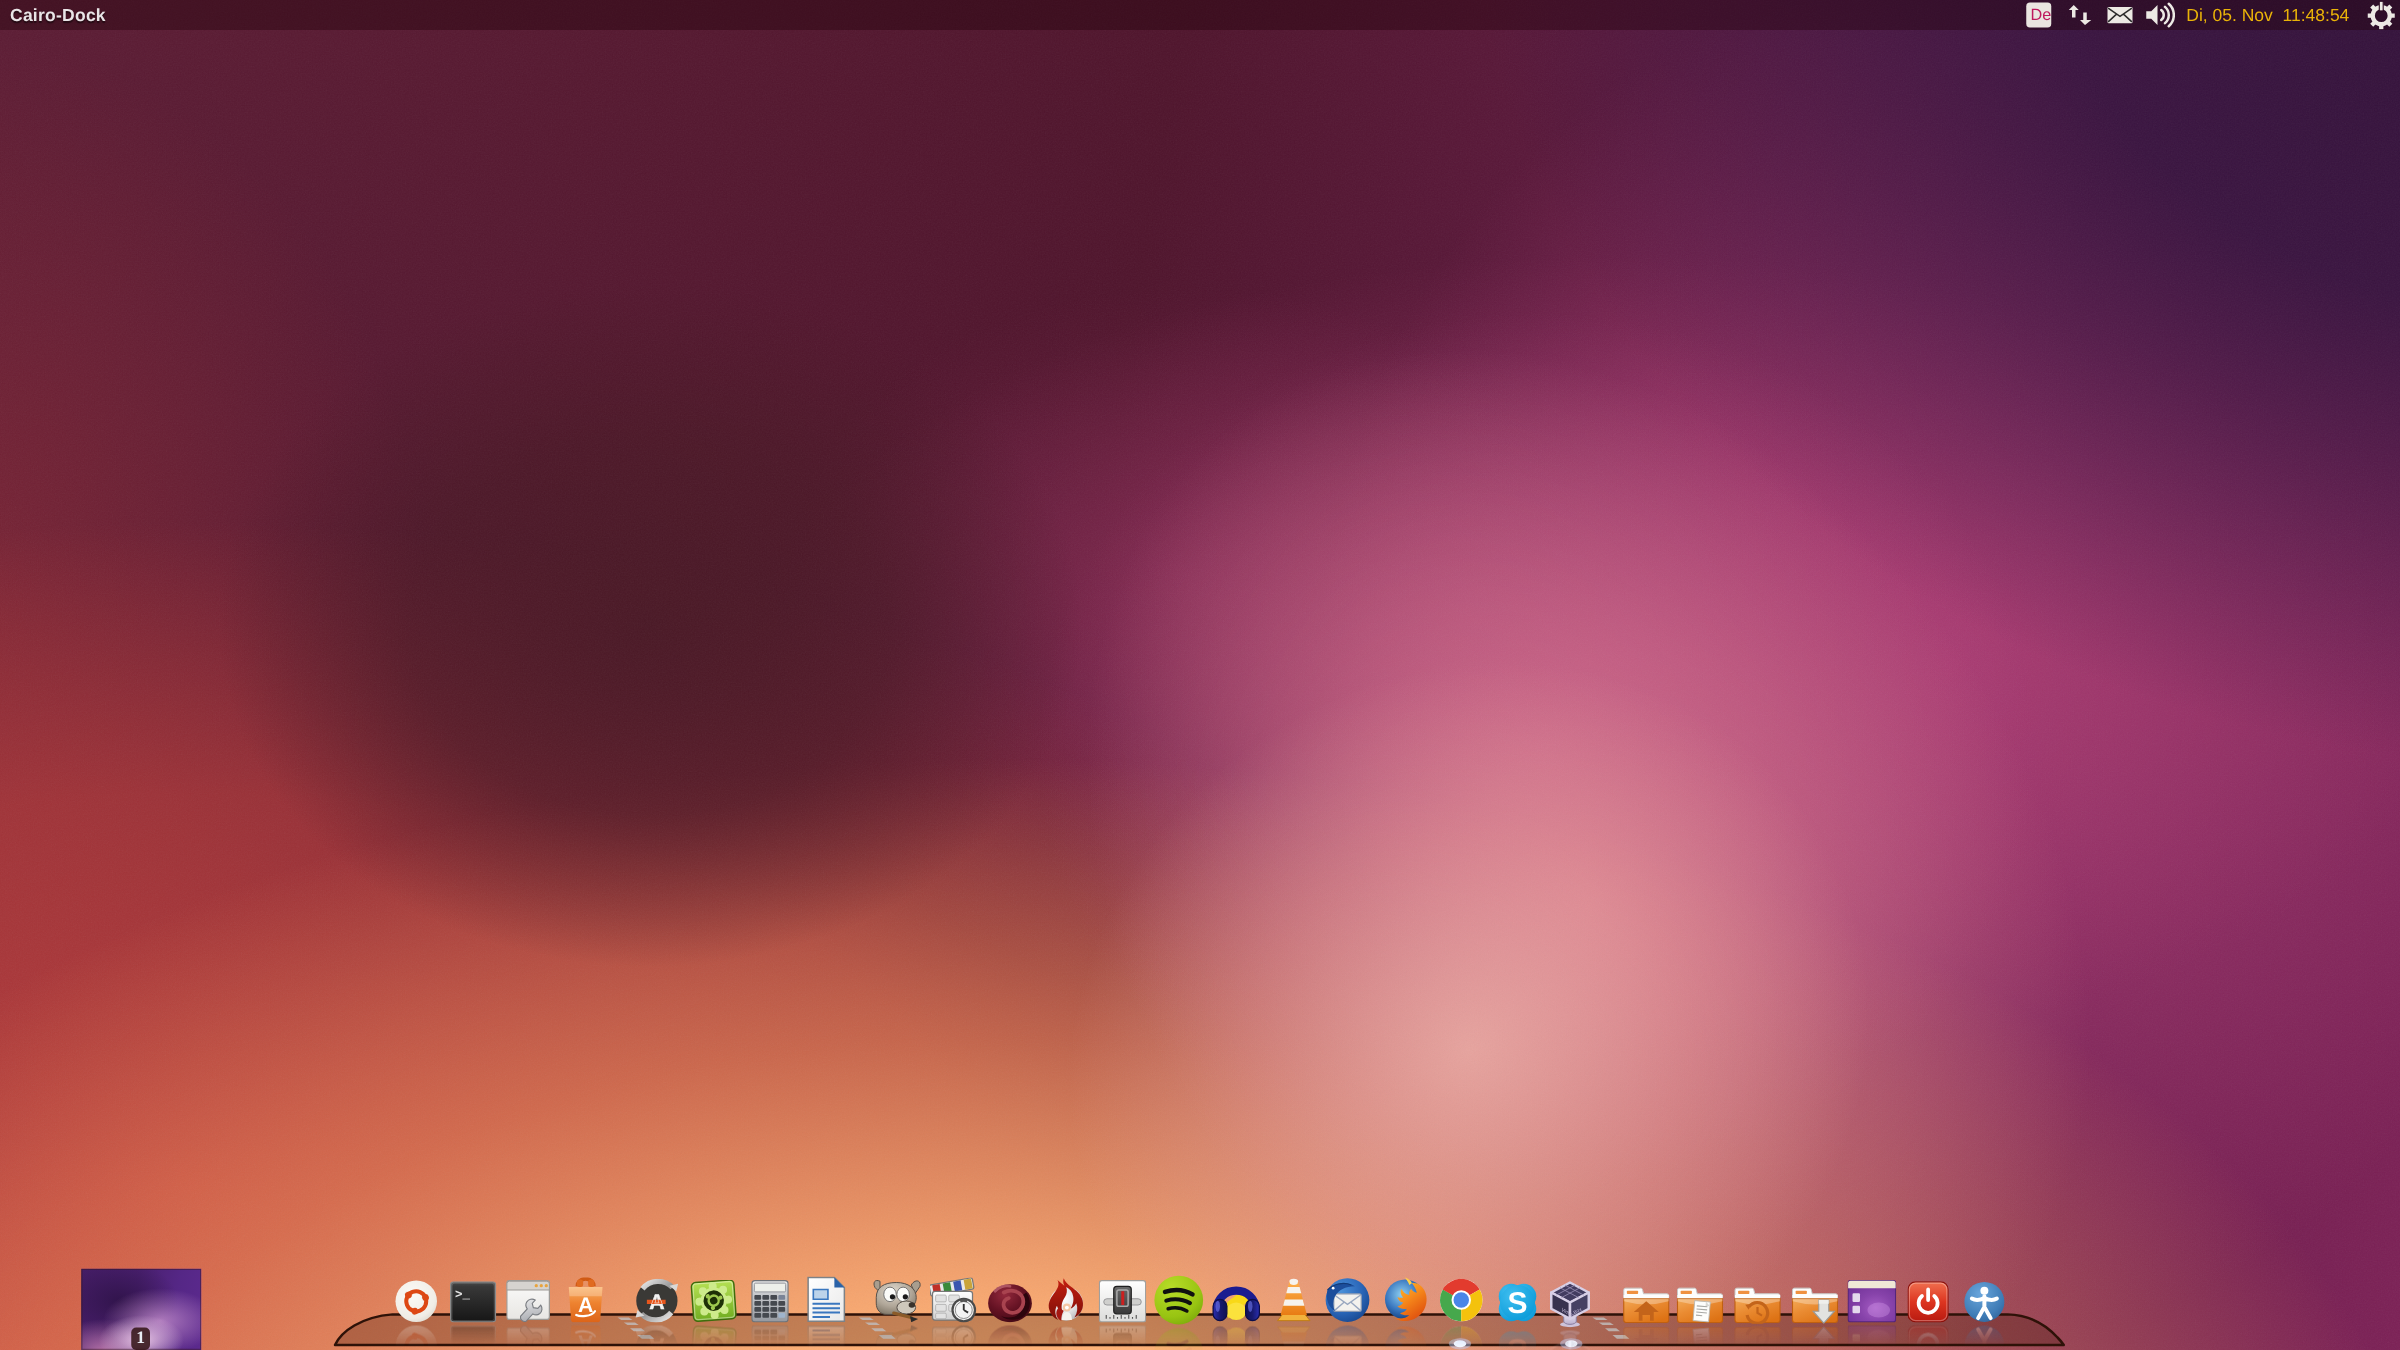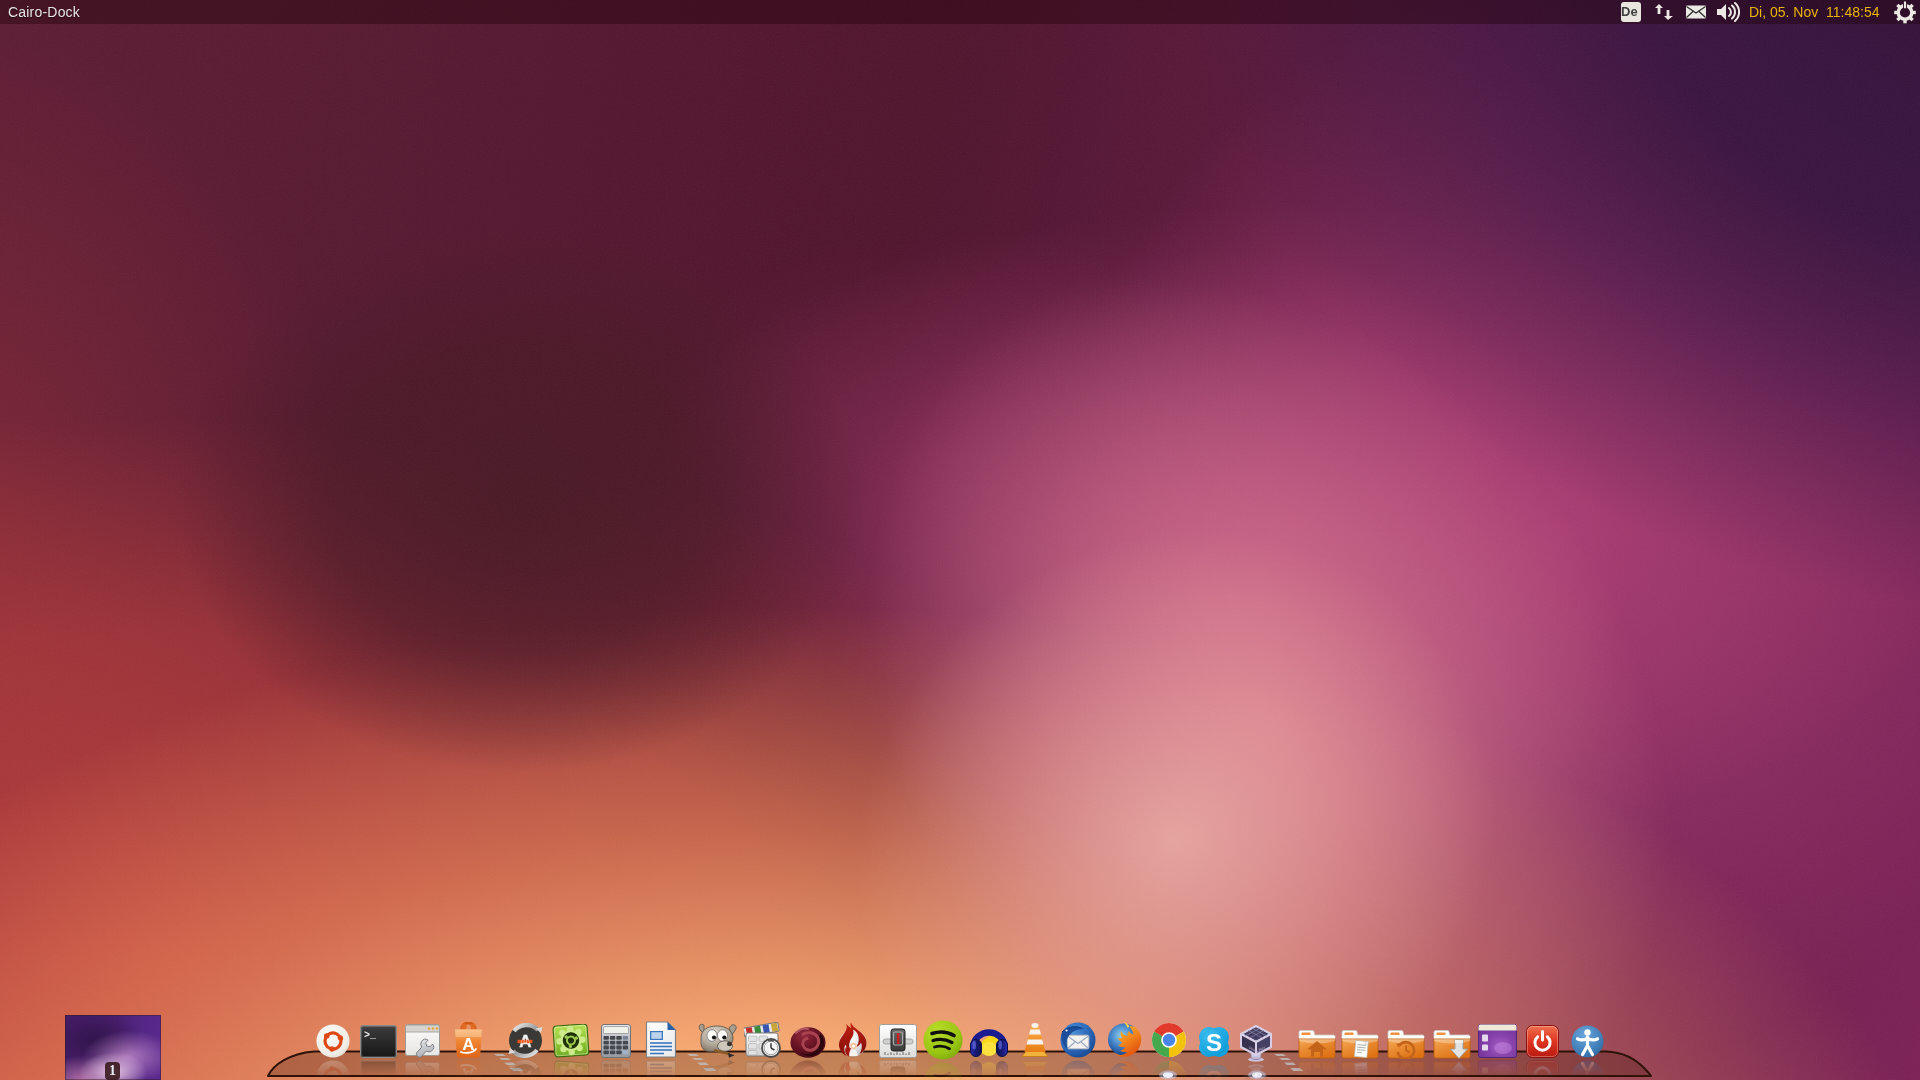--- a/index.html
+++ b/index.html
@@ -11,23 +11,23 @@
 #mag2{background:radial-gradient(930px 440px at 1290px 530px,rgba(170,60,110,0.75) 0%,rgba(170,60,110,0) 74%);}
 #leftred{background:radial-gradient(1400px 700px at 150px 950px,rgba(199,66,60,0.88) 0%,rgba(199,66,60,0.55) 45%,rgba(199,66,60,0) 76%),radial-gradient(520px 640px at -40px 500px,rgba(150,45,55,0.55) 0%,rgba(150,45,55,0) 74%),radial-gradient(420px 260px at 20px 1100px,rgba(228,96,60,0.55) 0%,rgba(228,96,60,0) 72%);}
 #botorange{background:radial-gradient(1500px 860px at 800px 1260px,rgba(255,178,118,1) 0%,rgba(255,178,118,1) 22%,rgba(246,152,96,0.52) 50%,rgba(240,140,88,0) 76%);}
 #darkblob{background:radial-gradient(480px 380px at 520px 500px,rgba(73,24,37,0.97) 0%,rgba(73,24,37,0.68) 40%,rgba(73,24,37,0) 72%);}
 #band{position:absolute;left:910px;top:245px;width:720px;height:950px;transform:rotate(-35deg);transform-origin:center;background:radial-gradient(closest-side,rgba(224,132,145,0.72) 0%,rgba(224,132,145,0.36) 55%,rgba(224,132,145,0) 100%);}
 #bright{position:absolute;left:845px;top:540px;width:660px;height:600px;transform:rotate(-35deg);background:radial-gradient(closest-side,rgba(245,186,175,0.72) 0%,rgba(242,170,162,0.38) 55%,rgba(242,170,162,0) 100%);}
 #rose{position:absolute;left:830px;top:250px;width:800px;height:700px;background:radial-gradient(closest-side,rgba(200,85,145,0.55) 0%,rgba(200,85,145,0) 100%);}
 #noise{opacity:0.06;}
 
 #panel{position:absolute;left:0;top:0;width:1920px;height:24px;background:rgba(32,2,10,0.40);color:#e9e5e7;}
-#ptitle{position:absolute;left:8px;top:4px;font-size:14px;font-weight:normal;letter-spacing:0.2px;text-shadow:0 1px 1px rgba(0,0,0,0.5);}
+#ptitle{position:absolute;left:8px;top:4px;font-size:14px;font-weight:bold;letter-spacing:0.2px;text-shadow:0 1px 1px rgba(0,0,0,0.5);}
 #pdate{position:absolute;left:1749px;top:4px;font-size:14px;color:#eab308;}
-#kbd{position:absolute;left:1621px;top:2px;width:20px;height:20px;background:#e9e6e0;border-radius:3px;color:#404040;font-size:13px;font-weight:bold;text-align:left;line-height:20px;}
+#kbd{position:absolute;left:1621px;top:2px;width:20px;height:20px;background:#e9e6e0;border-radius:3px;color:#be185d;font-size:13px;font-weight:normal;text-align:right;line-height:20px;}
 .tray{position:absolute;top:0;}
 
 #docksvg{position:absolute;left:0;top:0;}
 .ic{position:absolute;-webkit-box-reflect:below 2px linear-gradient(to bottom,rgba(0,0,0,0) 50%,rgba(0,0,0,0.30) 100%);}
 .ic svg{display:block;}
 </style>
 </head><body>
 <div id="wall">
   <div class="L" id="base"></div>
   <div class="L" id="magenta"></div>

